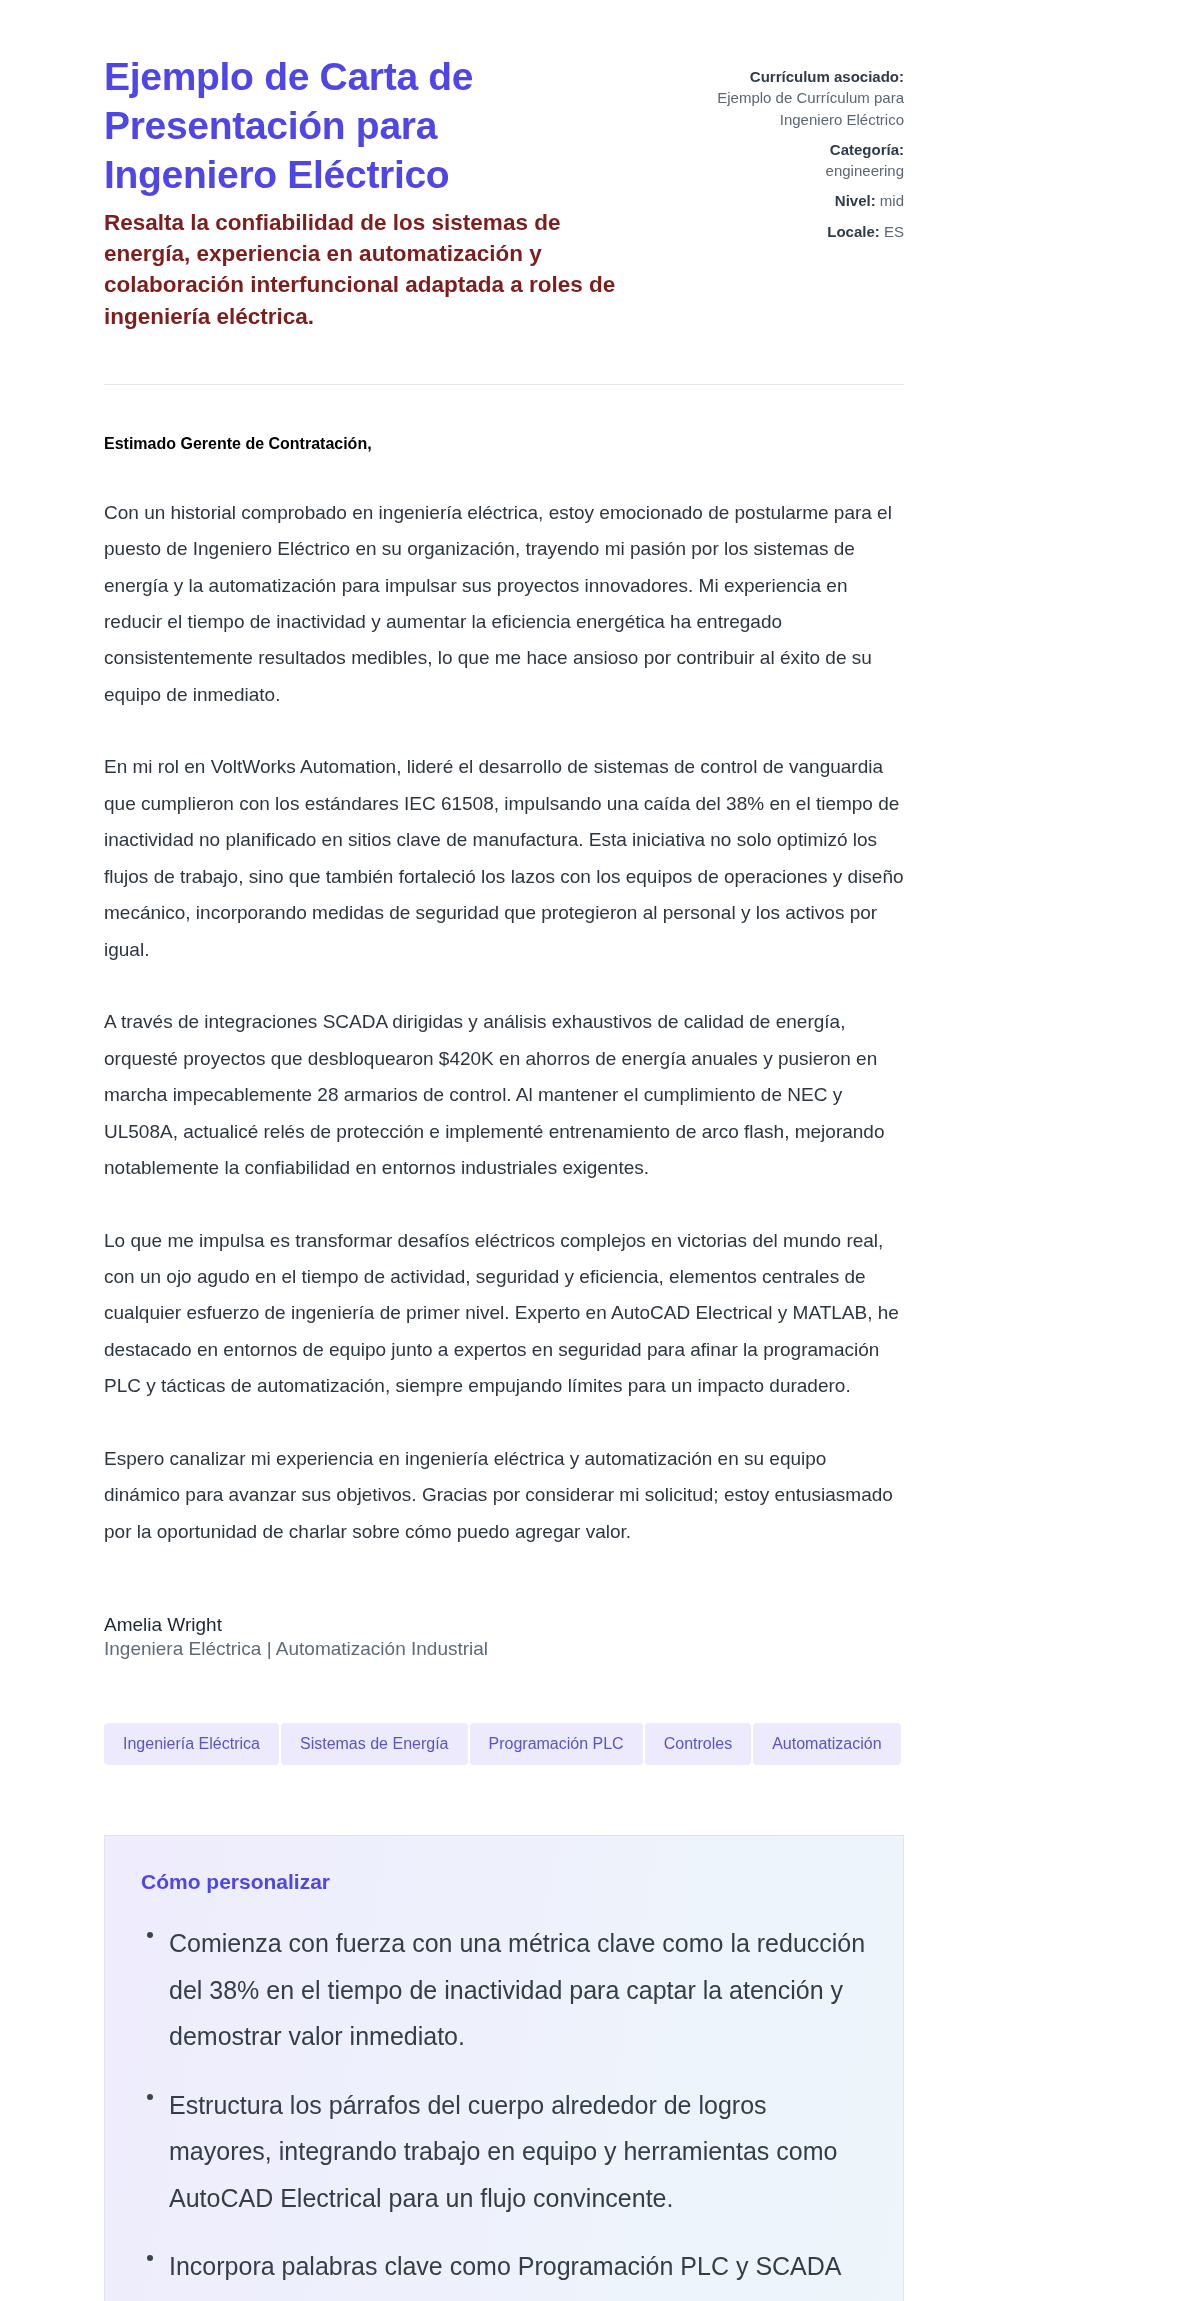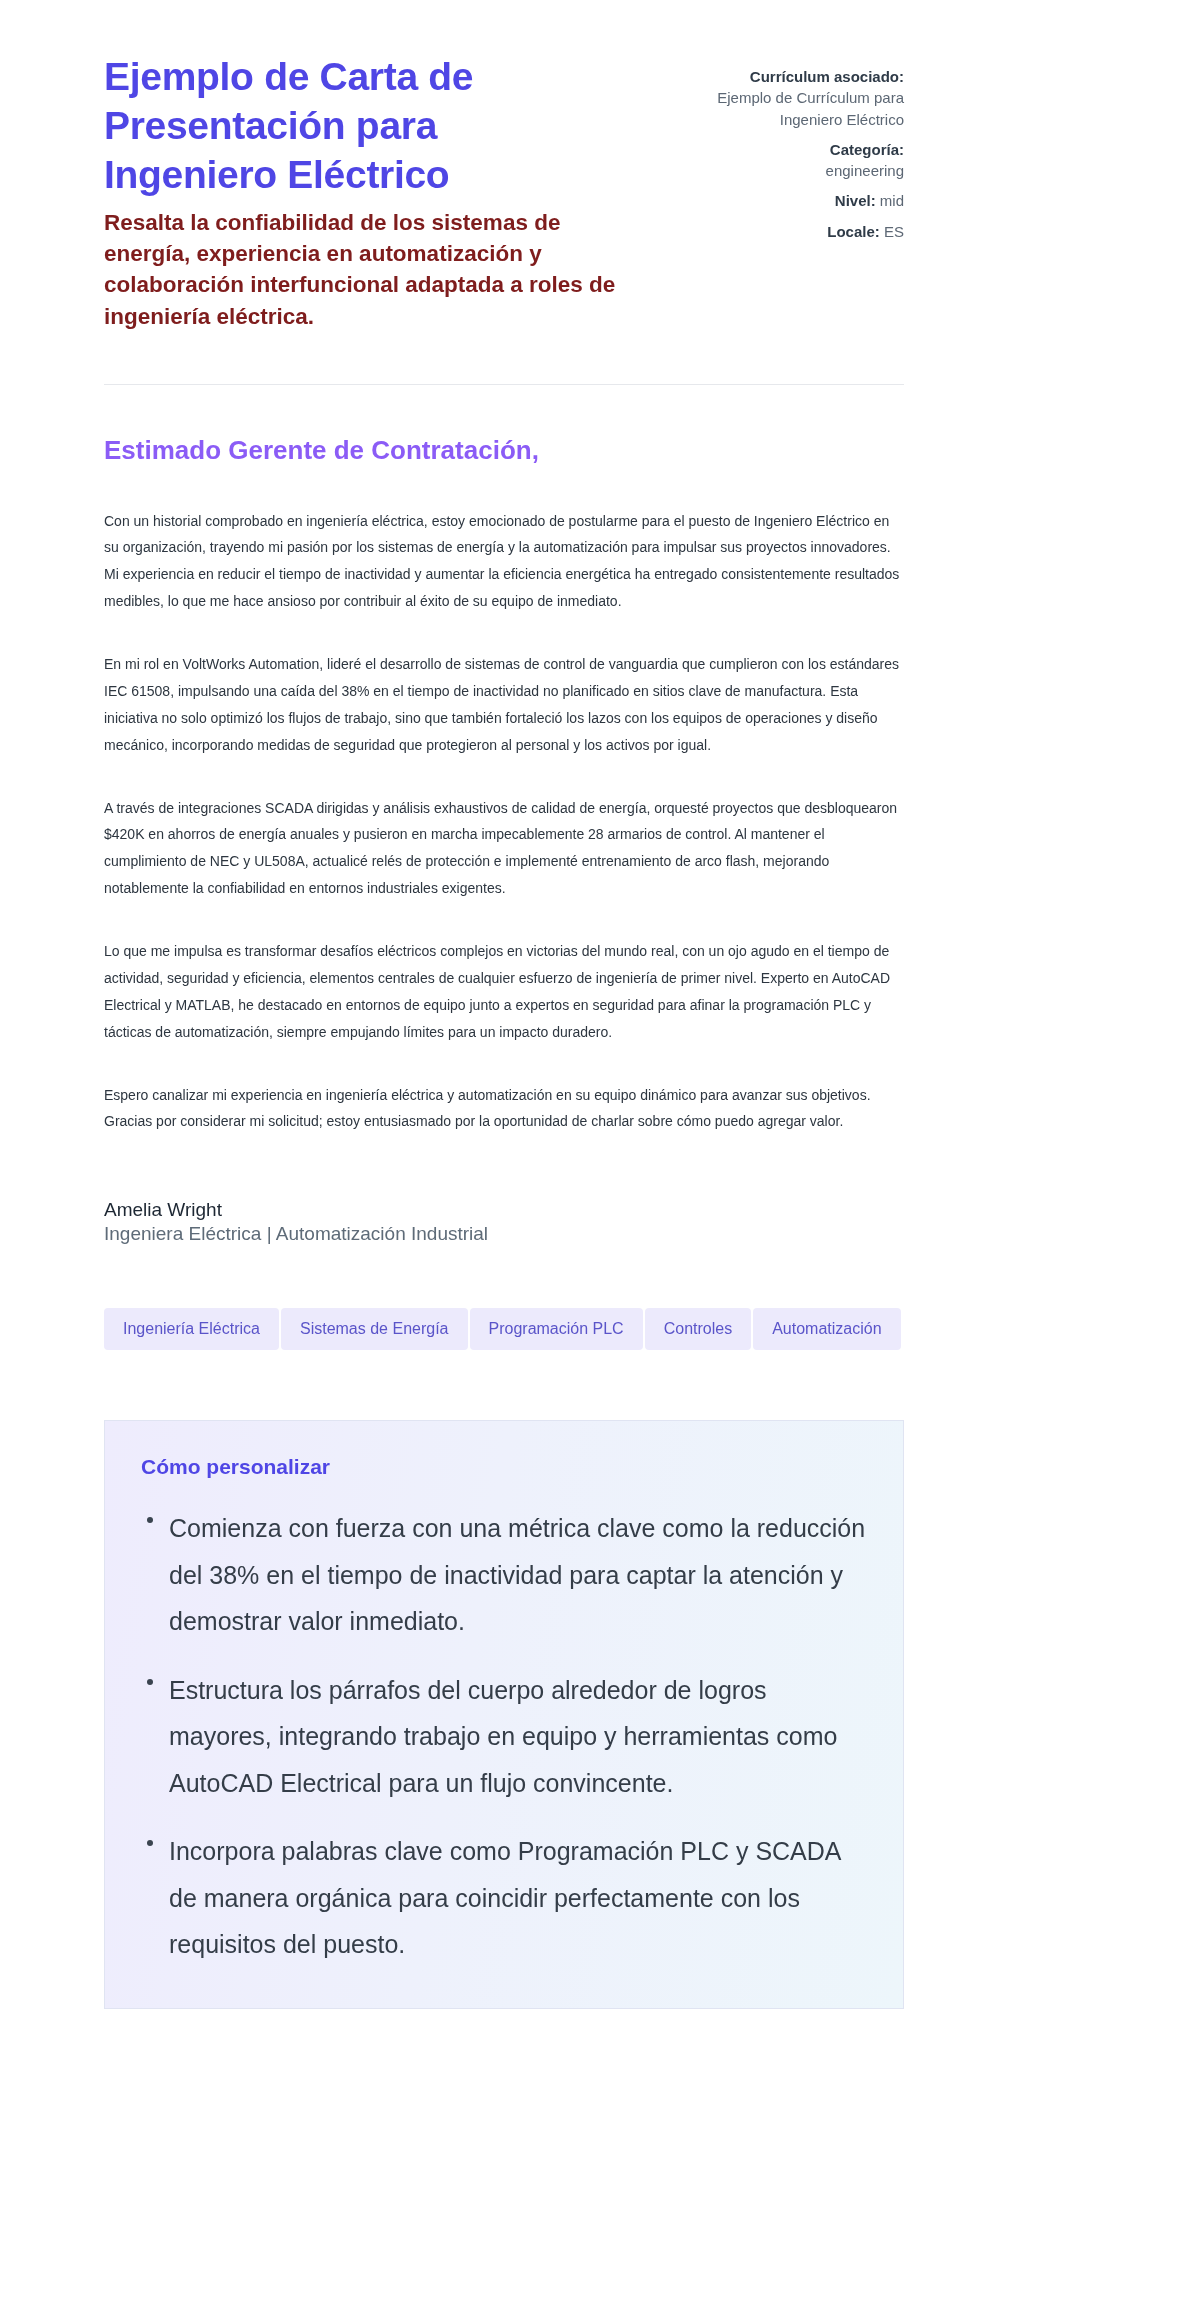--- a/index.html
+++ b/index.html
@@ -83,28 +83,28 @@
     margin: 52px 0 0 0;
     height: 1px;
     background: #e6e8ec;
     border: 0;
   }
 
   
   .letter { padding-top: 50px; }
 
   .salutation {
-    font-size: 26px;
-    font-weight: 700;
-    color: #8b5cf6;
+    font-size: 16px;
+    font-weight: 700;
+    color: #000000;
     margin-bottom: 42px;
   }
 
   .para {
-    font-size: 14px;
+    font-size: 19px;
     line-height: 1.92;
     color: #2d3640;
     margin-bottom: 36px;
     max-width: 1000px;
   }
 
   
   .signature { margin-top: 64px; }
 
   .sig-name {

